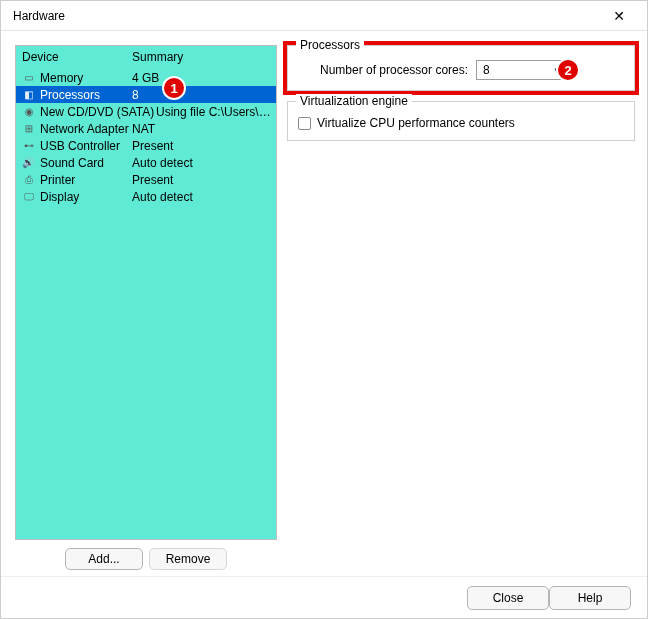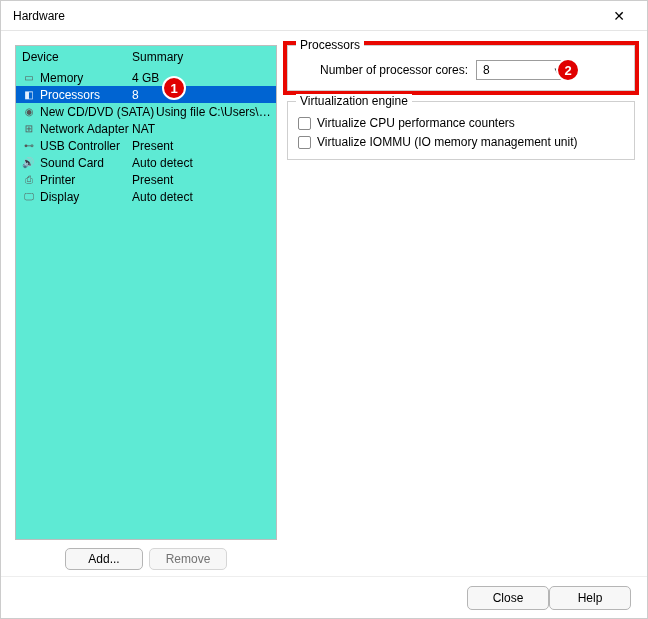--- a/index.html
+++ b/index.html
@@ -84,21 +84,21 @@
       min-width: 78px;
       height: 22px;
       border: 1px solid #b5b5b5;
       background: #f7f7f7;
       border-radius: 5px;
       font-size: 12px;
       padding: 0 14px;
       cursor: pointer;
     }
     .btn.disabled {
-      color: #737373;
+      color: #000000;
       border-color: #d6d6d6;
       cursor: default;
     }
     
     .right-pane { flex: 1; display: flex; flex-direction: column; gap: 10px; }
     .groupbox {
       border: 1px solid #cfcfcf;
       position: relative;
       padding: 12px 10px 10px 10px;
       font-size: 12px;
@@ -250,24 +250,20 @@
       </div>
     </div>
 
     <div class="groupbox">
       <span class="legend">Virtualization engine</span>
       <div class="vopts">
         <label class="chk-row">
           <span class="chkbox"></span>
           <span>Virtualize CPU performance counters</span>
         </label>
-        <label class="chk-row">
-          <span class="chkbox"></span>
-          <span>Virtualize IOMMU (IO memory management unit)</span>
-        </label>
       </div>
     </div>
   </div>
 </div>
 
 <div class="footer">
   <button class="btn">Close</button>
   <button class="btn">Help</button>
 </div>
 

